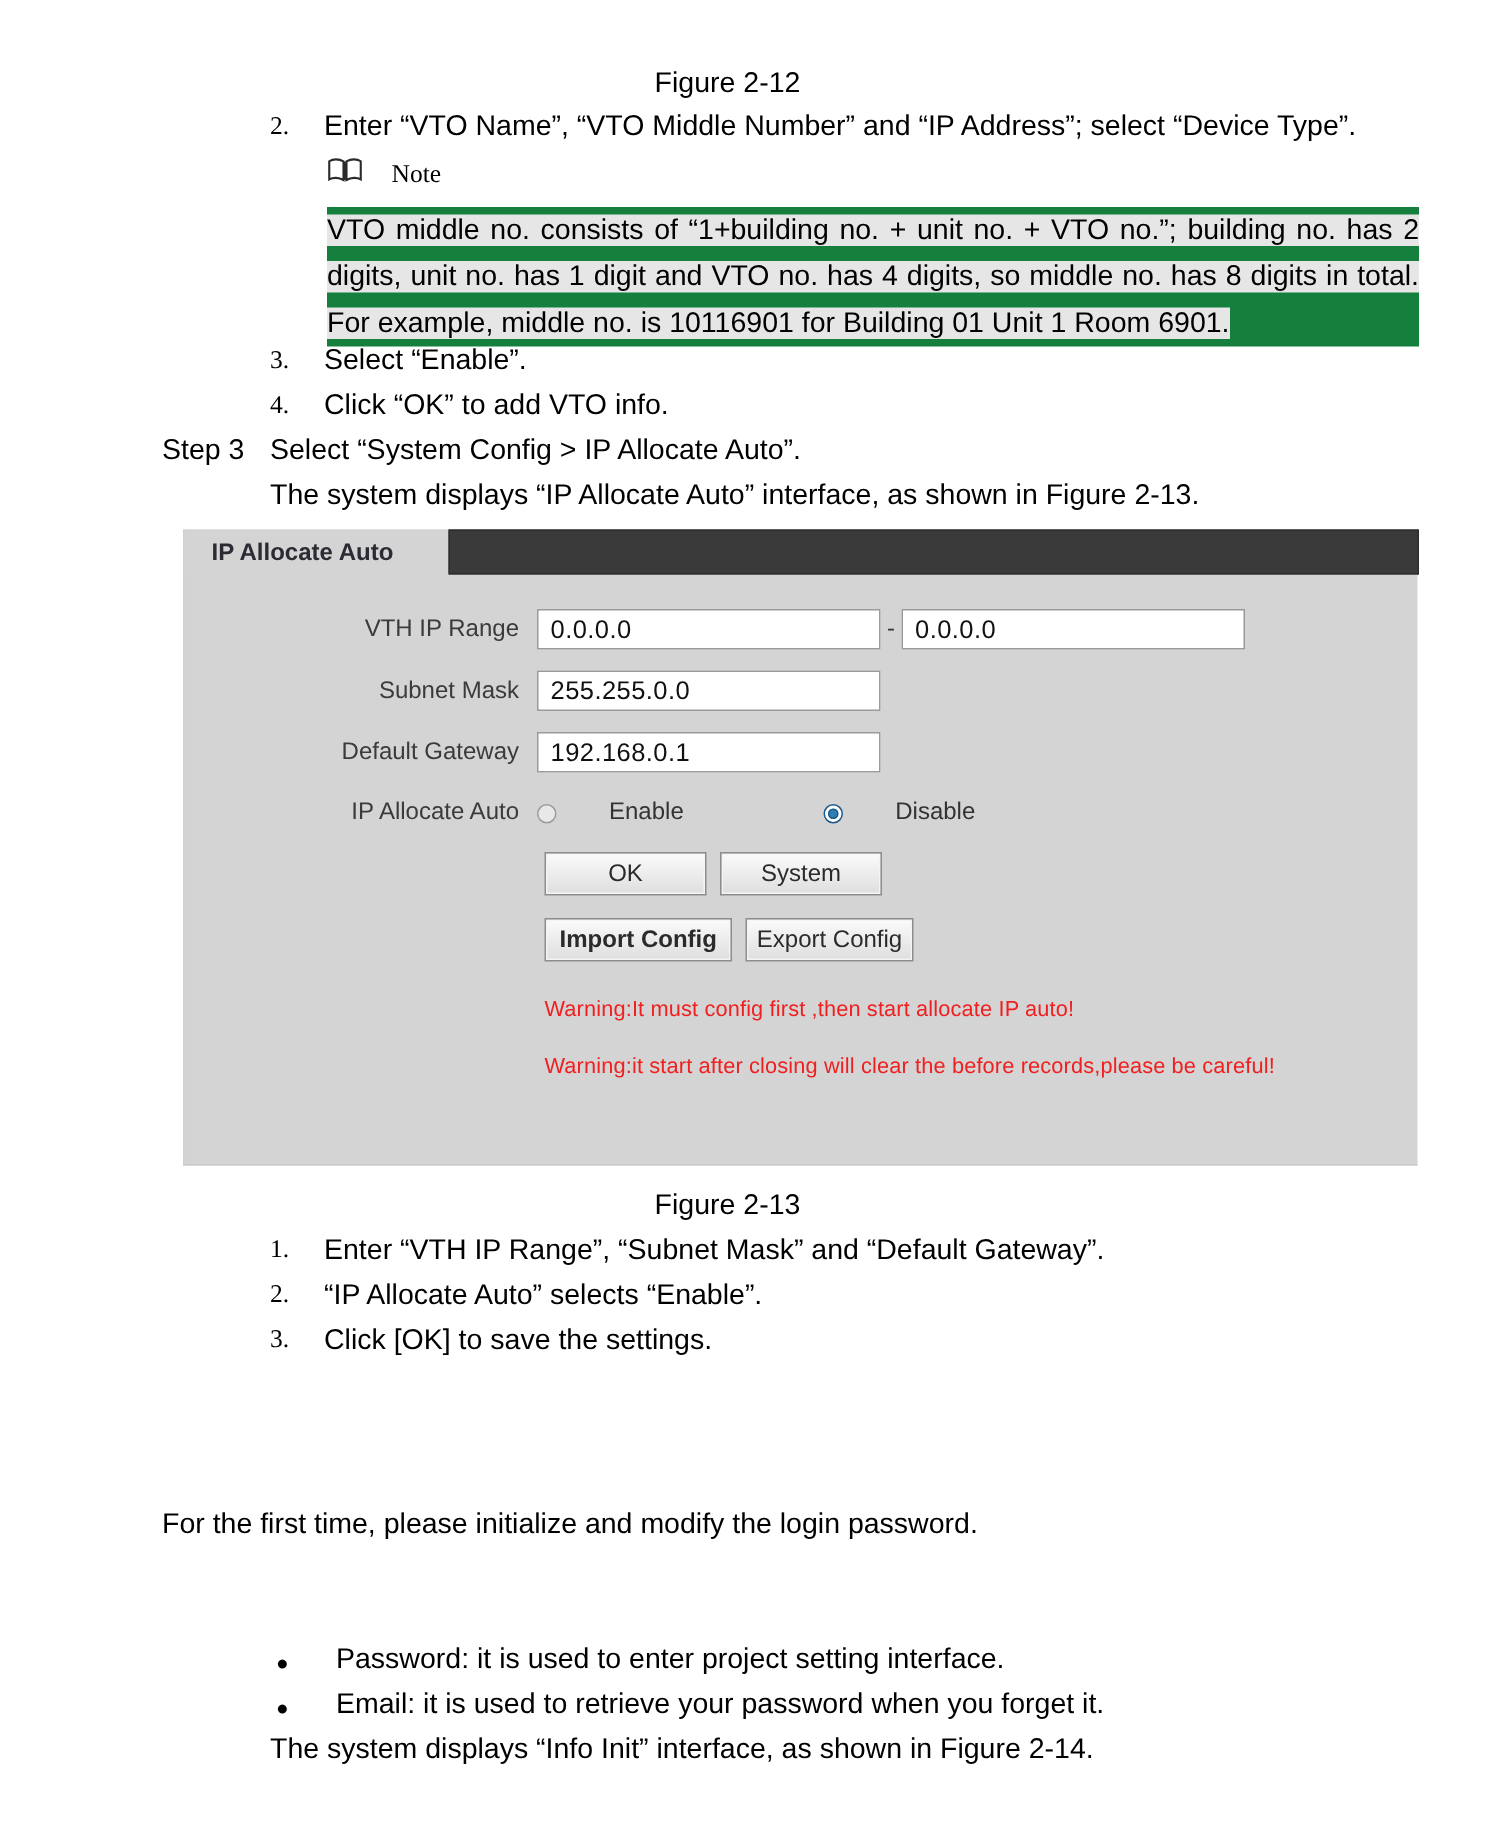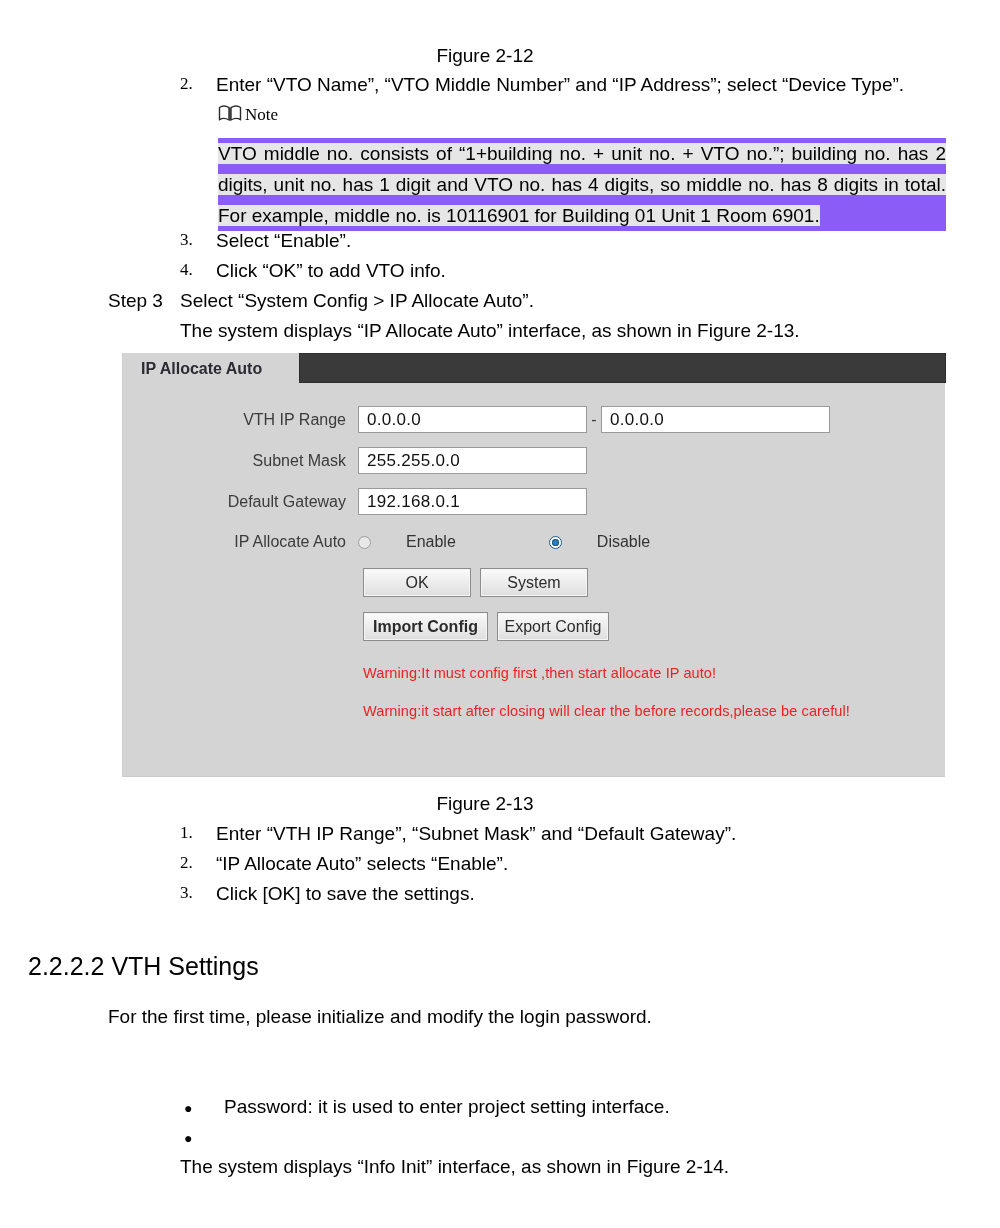--- a/index.html
+++ b/index.html
@@ -19,25 +19,25 @@
   .numlist-row { position:absolute; display:flex; align-items:flex-start; }
   .num { font-size:17px; width:36px; flex:0 0 36px; font-family:"Liberation Serif", serif; }
   .num-txt { font-size:19px; }
   .step-row { position:absolute; display:flex; align-items:flex-start; }
   .step-lbl { font-size:19px; flex:0 0 72px; }
   .step-txt { font-size:19px; }
   .plain { position:absolute; font-size:19px; }
   .justified { text-align:justify; text-justify:inter-word; }
 
   
-  .note-wrap { position:absolute; left:218px; top:104px; display:flex; align-items:center; gap:3px; }
+  .note-wrap { position:absolute; left:218px; top:104px; display:flex; align-items:center; gap:19px; }
   .note-word { font-family:"Liberation Serif", serif; font-size:17px; }
   .note-body {
     position:absolute; left:218px; top:138px; width:728px;
-    background:#8b5cf6; font-size:19px; line-height:31px;
+    background:#15803d; font-size:19px; line-height:31px;
     text-align:justify; text-justify:inter-word;
   }
   .note-body span { background:#e6e6e6; }
 
   
   .bullet-row { position:absolute; display:flex; align-items:flex-start; }
   .bullet-dot { flex:0 0 40px; font-size:14px; line-height:24px; padding-left:4px; }
   .bullet-txt { font-size:19px; }
 
   
@@ -214,28 +214,28 @@
   </div>
   <div class="numlist-row" style="left:180px; top:853px; width:780px;">
     <div class="num">2.</div>
     <div class="num-txt">“IP Allocate Auto” selects “Enable”.</div>
   </div>
   <div class="numlist-row" style="left:180px; top:883px; width:780px;">
     <div class="num">3.</div>
     <div class="num-txt">Click [OK] to save the settings.</div>
   </div>
 
-  <div class="heading" style="left:28px; top:952px; width:600px;">2.2.2.2 VTH Settings</div>
 
   <div class="plain" style="left:108px; top:1006px; width:800px;">For the first time, please initialize and modify the login password.</div>
 
 
   <div class="bullet-row" style="left:180px; top:1096px; width:760px;">
     <div class="bullet-dot">●</div>
     <div class="bullet-txt">Password: it is used to enter project setting interface.</div>
   </div>
   <div class="bullet-row" style="left:180px; top:1126px; width:760px;">
     <div class="bullet-dot">●</div>
+    <div class="bullet-txt">Email: it is used to retrieve your password when you forget it.</div>
   </div>
 
   <div class="plain" style="left:180px; top:1156px; width:780px;">The system displays “Info Init” interface, as shown in Figure 2-14.</div>
 
 </div>
 
 </body></html>

